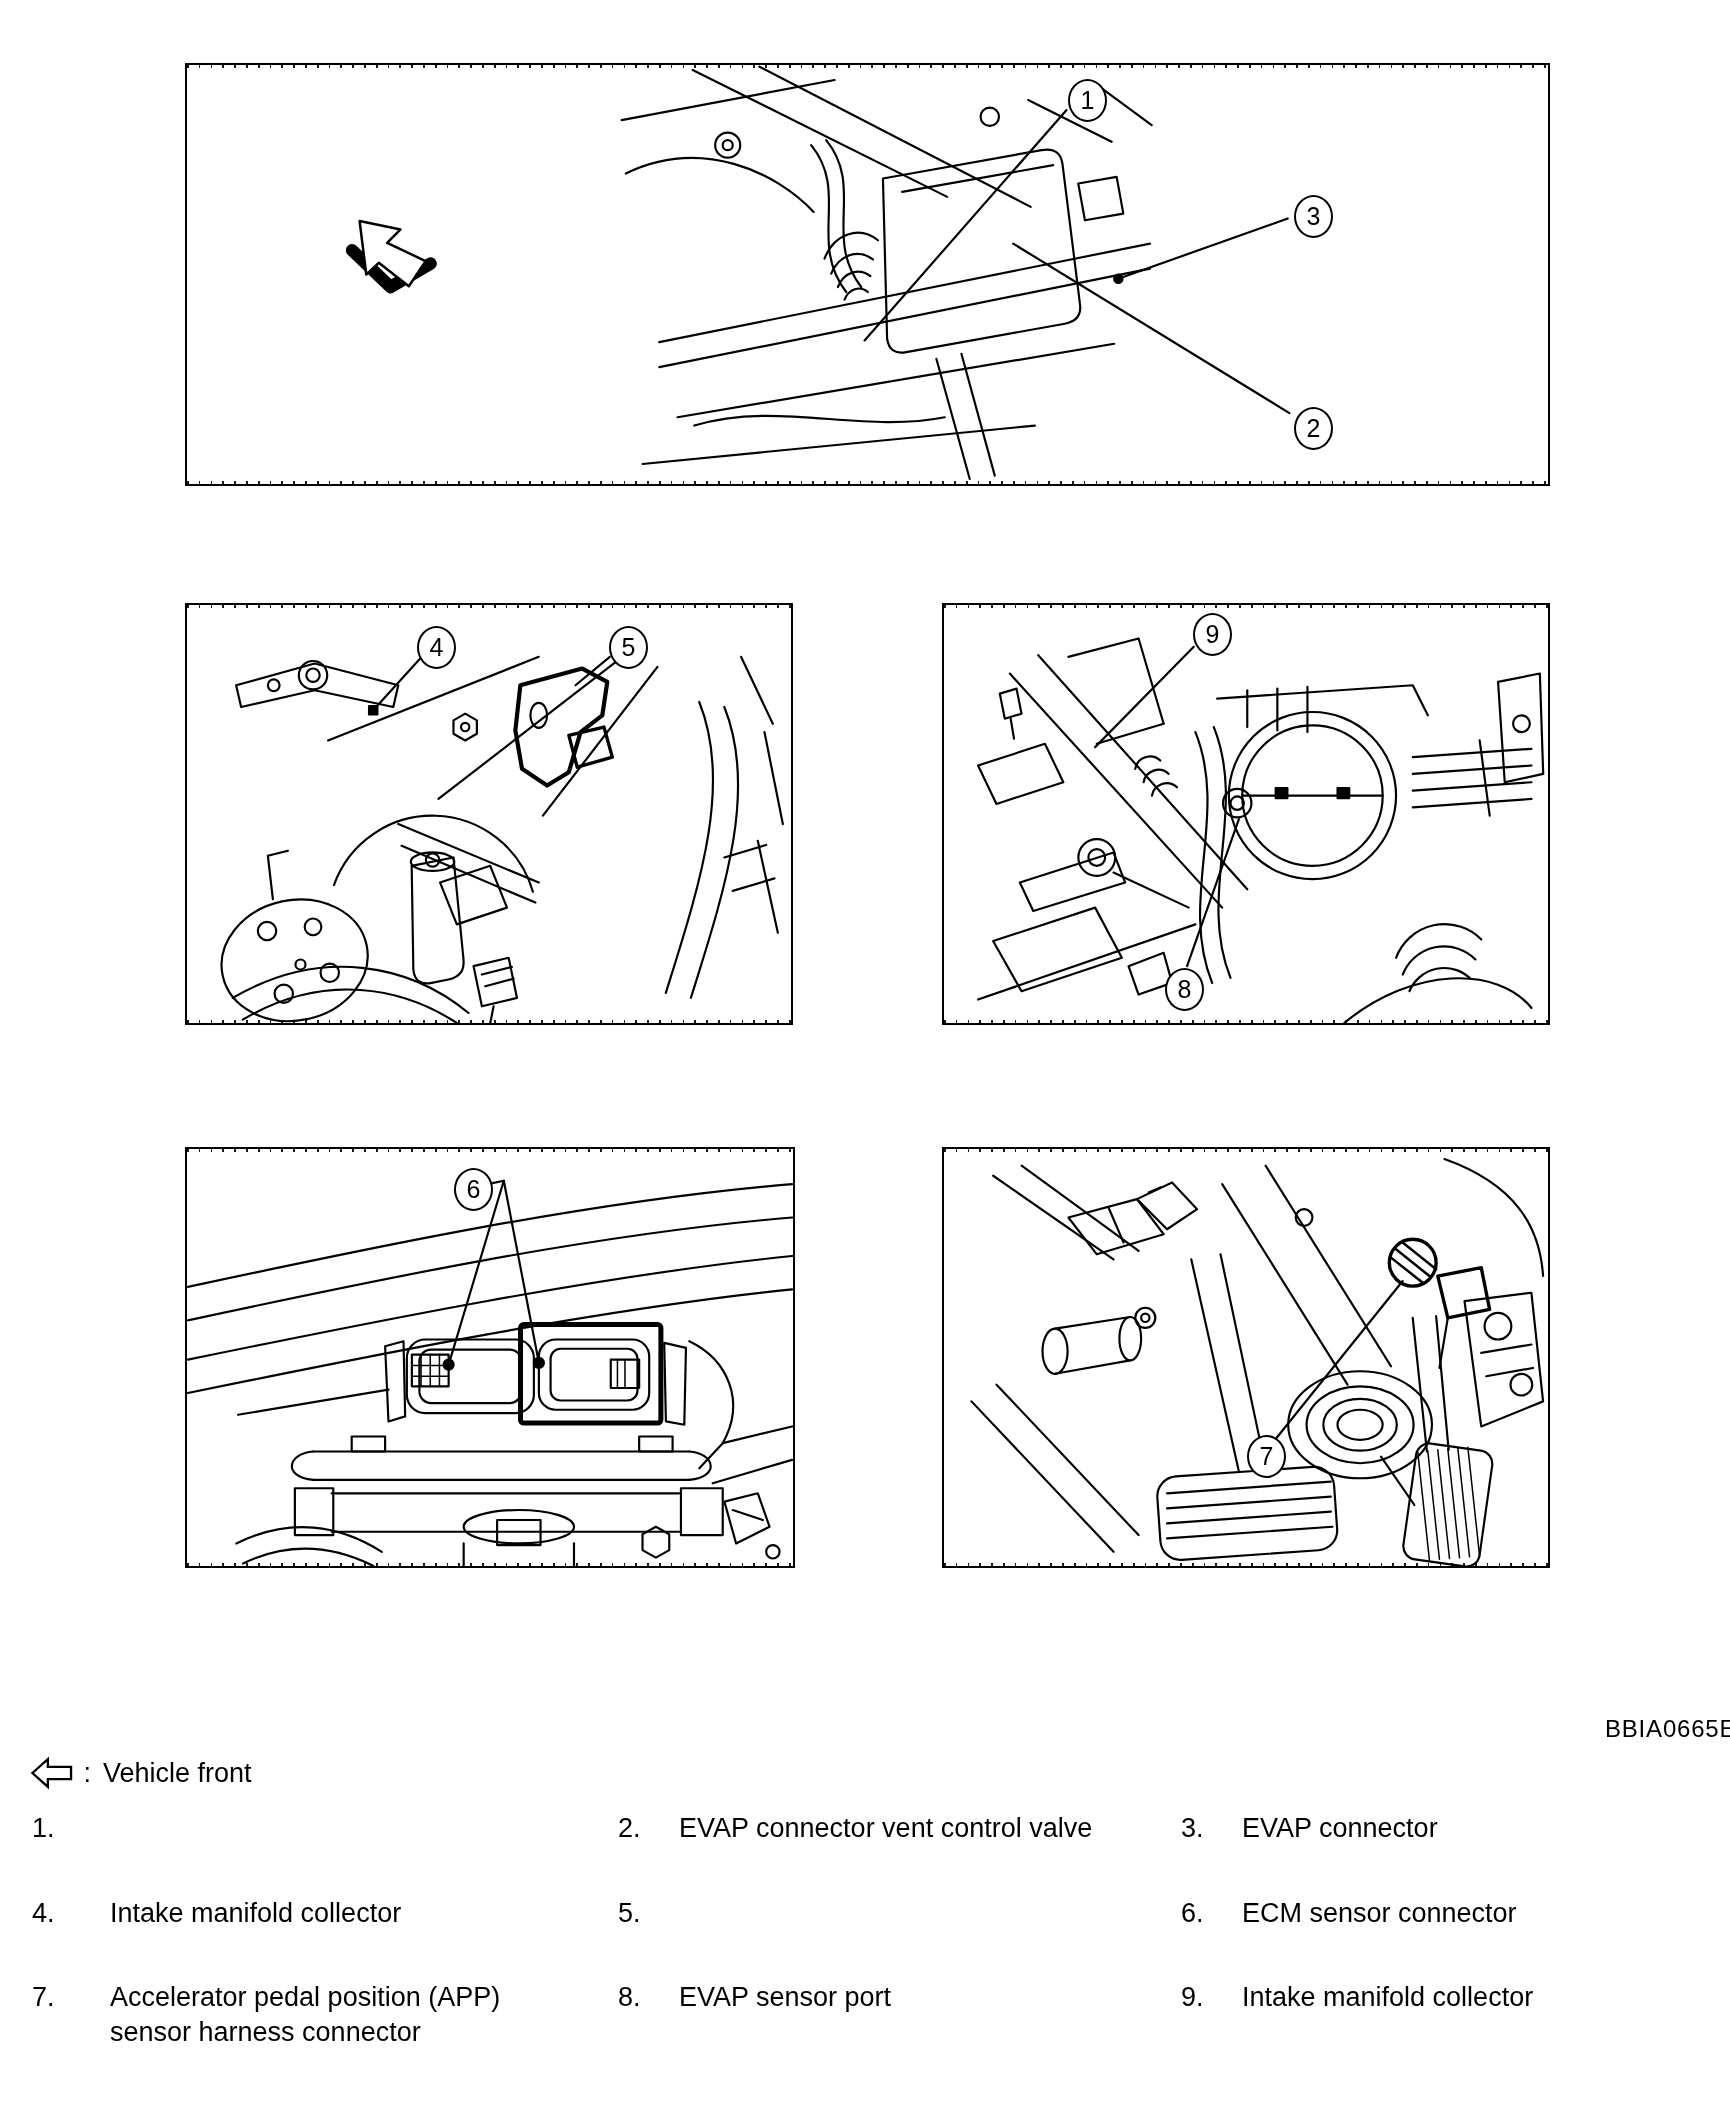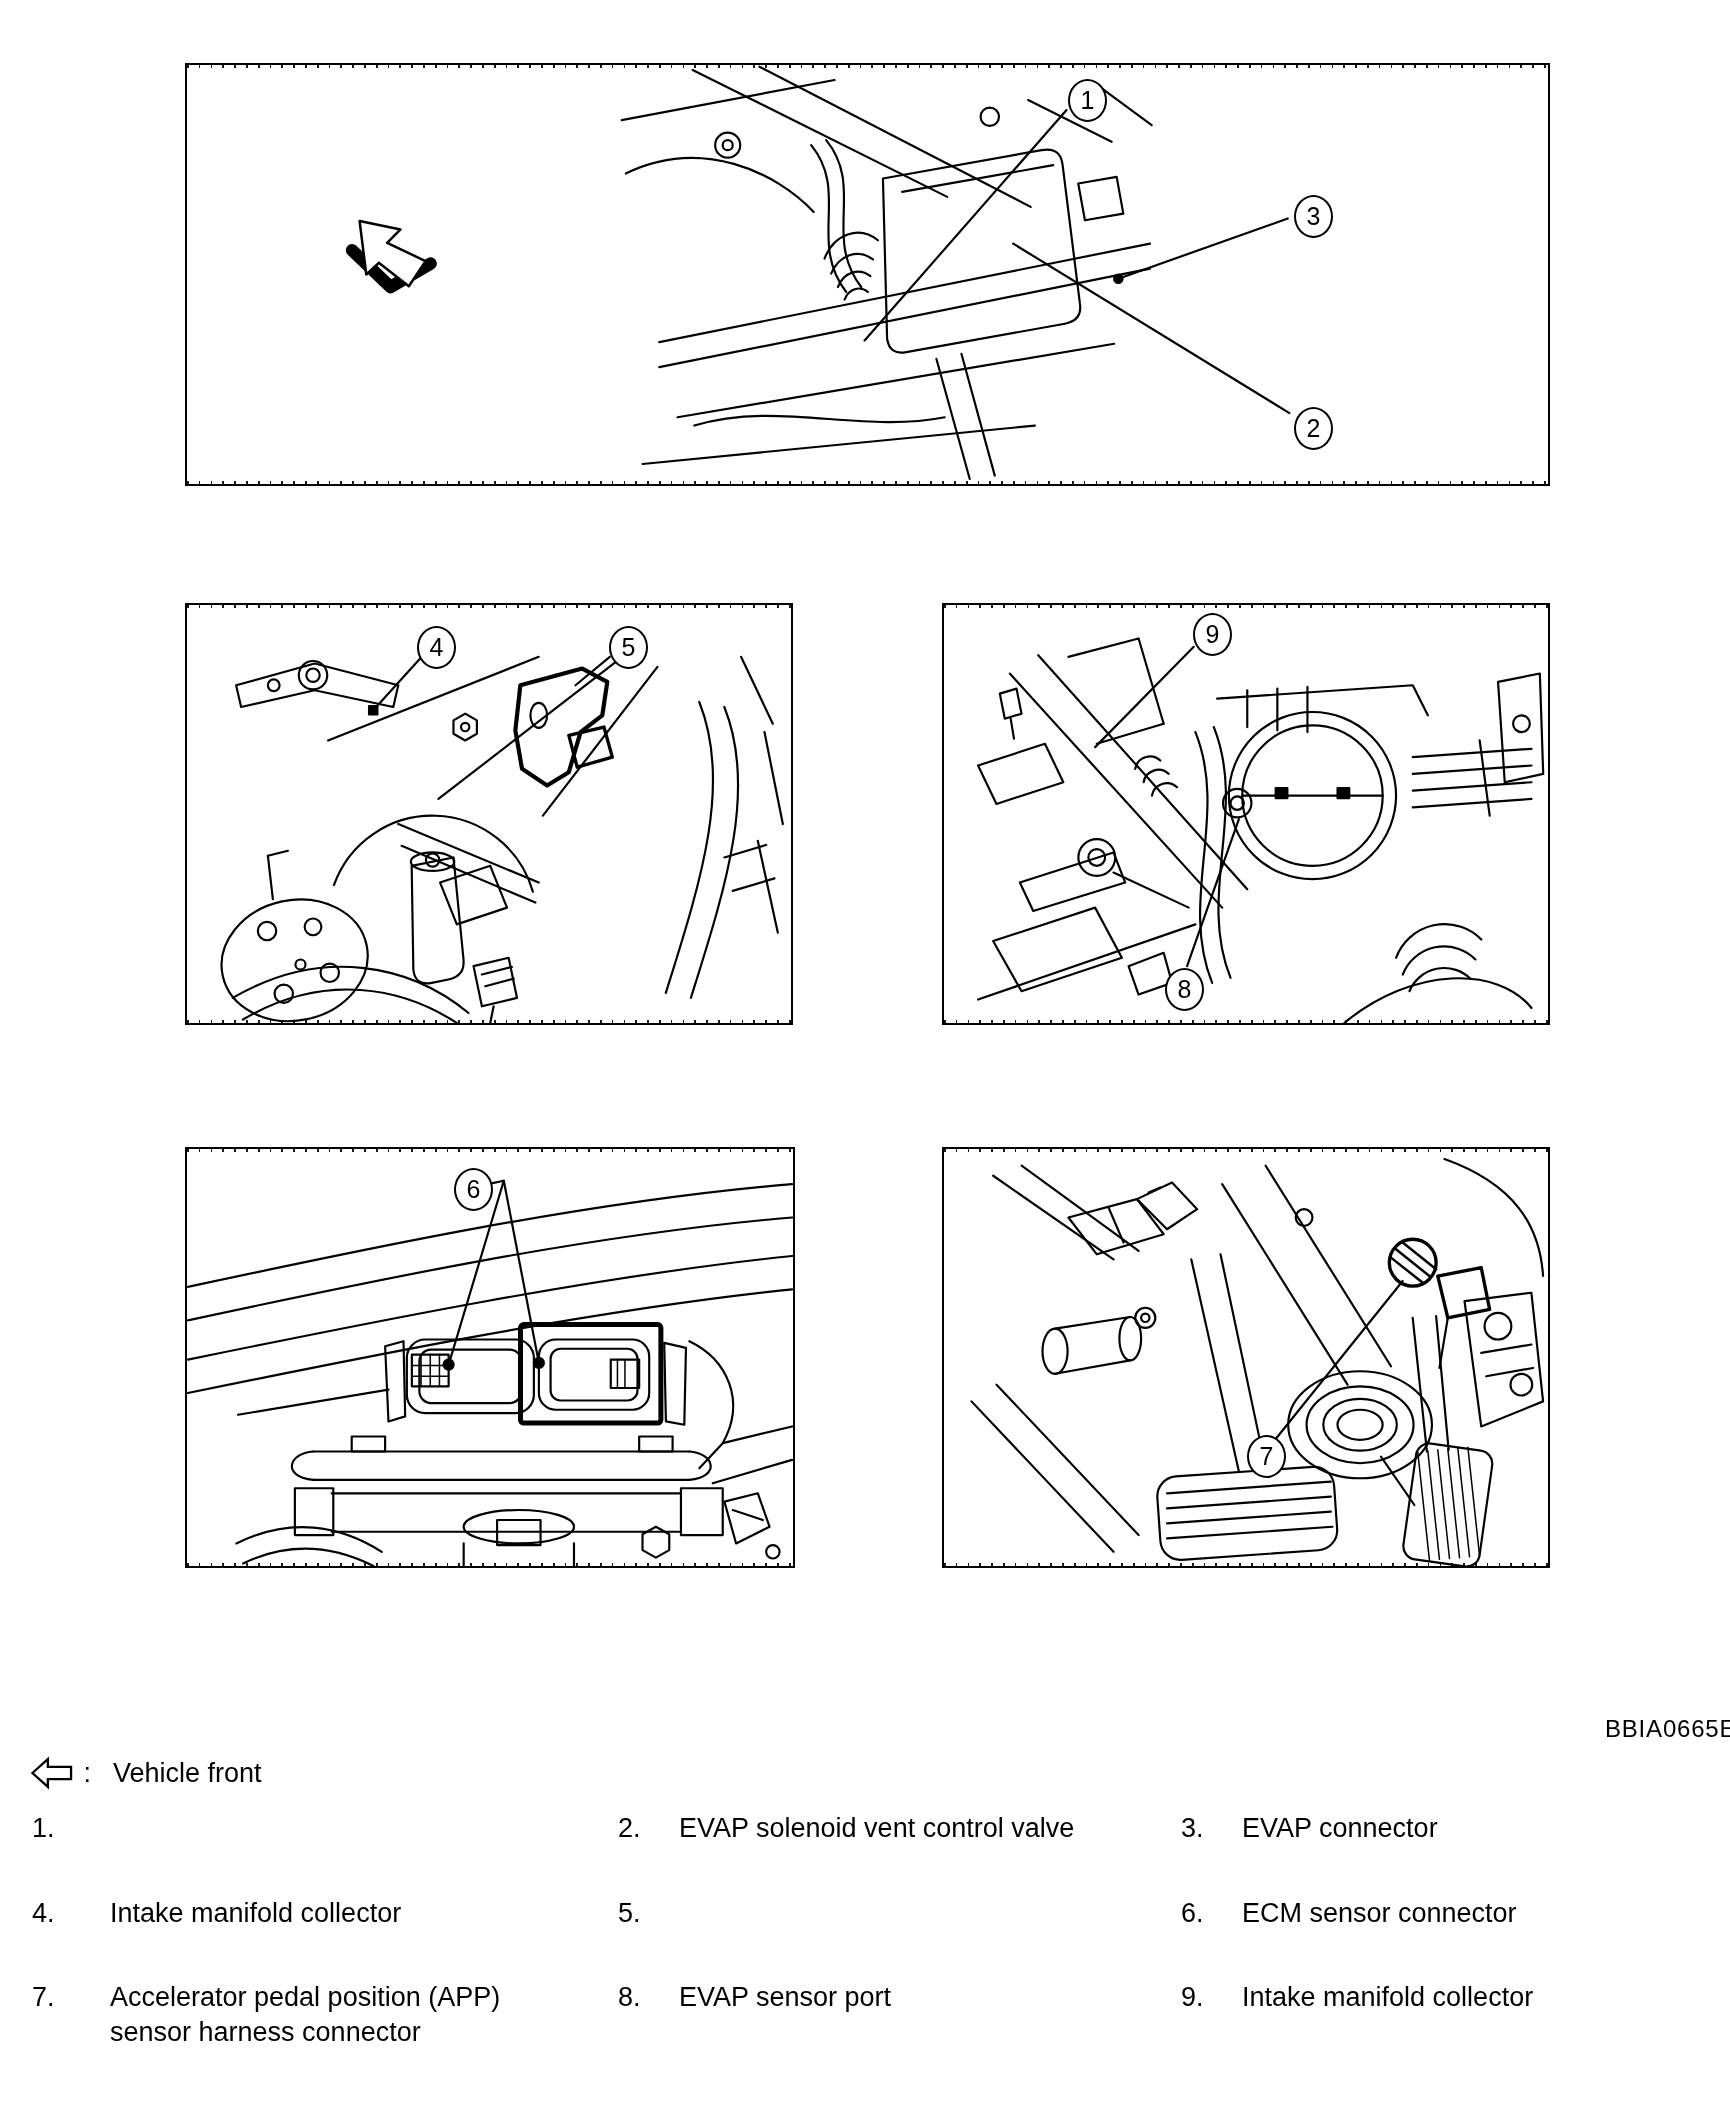--- a/index.html
+++ b/index.html
@@ -10,21 +10,21 @@
   .panel svg{position:absolute;left:0;top:0;width:100%;height:100%;}
   .tk{position:absolute;left:0;right:0;height:3.4px;opacity:.9;
       background:repeating-linear-gradient(90deg,#000 0 1.7px,transparent 1.7px 11.8px);}
   .tk.t{top:-0.8px}.tk.b{bottom:-0.8px}
   .callout{position:absolute;width:35px;height:39px;border:2.5px solid #000;border-radius:50%;
            background:#fff;display:flex;align-items:center;justify-content:center;
            font-size:25px;line-height:1;z-index:3;}
   .figcode{position:absolute;left:1605px;top:1715px;font-size:24px;letter-spacing:0.8px;}
   .vfront{position:absolute;left:30px;top:1756px;display:flex;align-items:flex-start;font-size:27px;line-height:35px;}
   .vfront .sep{margin-left:8.4px;font-size:27px;}
-  .vfront .lab{margin-left:22px;}
+  .vfront .lab{margin-left:12px;}
   .li{position:absolute;display:flex;align-items:flex-start;font-size:27px;line-height:35px;}
   .li .num{flex:none;}
   .li .lab{white-space:pre-line;}
   .w93{width:78px}.w72{width:61px}
 </style>
 </head>
 <body>
 
 <div class="page">
 
@@ -318,21 +318,21 @@
     </svg>
     <span class="sep">:</span>
     <span class="lab">Vehicle front</span>
   </div>
 
   <div class="li" style="left:32px;top:1811px">
     <span class="num w93">1.</span>
   </div>
   <div class="li" style="left:618px;top:1811px">
     <span class="num w72">2.</span>
-    <span class="lab">EVAP solenoid vent control valve</span>
+    <span class="lab">EVAP connector vent control valve</span>
   </div>
   <div class="li" style="left:1181px;top:1811px">
     <span class="num w72">3.</span>
     <span class="lab">EVAP connector</span>
   </div>
 
   <div class="li" style="left:32px;top:1896px">
     <span class="num w93">4.</span>
     <span class="lab">Intake manifold collector</span>
   </div>

